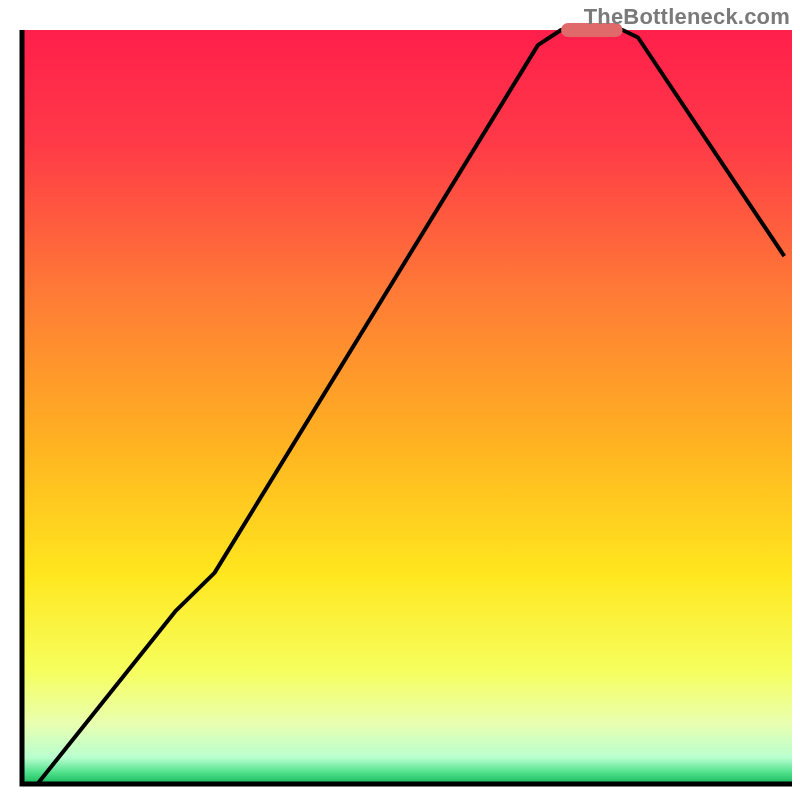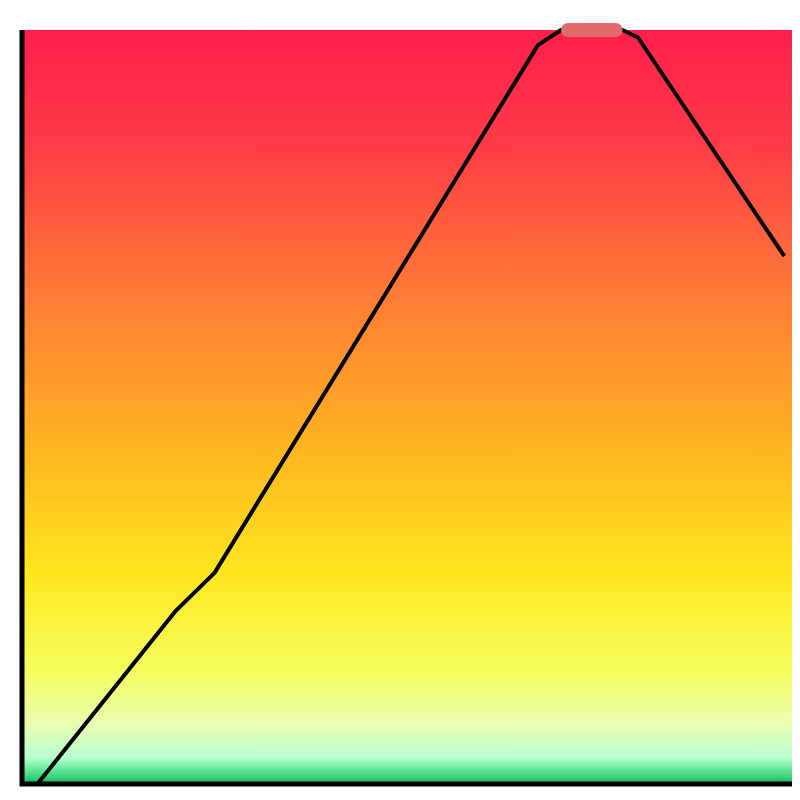--- a/index.html
+++ b/index.html
@@ -25,20 +25,21 @@
     letter-spacing: 0.2px;
   }
   svg {
     display: block;
   }
 </style>
 </head>
 <body>
 
 <div class="chart-container">
+  <div class="watermark">TheBottleneck.com</div>
   <svg id="chart-svg" width="800" height="800" viewBox="0 0 800 800">
       <defs>
         <linearGradient id="bg-grad" x1="0" y1="0" x2="0" y2="1">
           <stop offset="0%" stop-color="#ff1f4b"></stop>
           <stop offset="15%" stop-color="#ff3a47"></stop>
           <stop offset="35%" stop-color="#ff7b36"></stop>
           <stop offset="55.00000000000001%" stop-color="#ffb321"></stop>
           <stop offset="72%" stop-color="#ffe61e"></stop>
           <stop offset="85%" stop-color="#f6ff5e"></stop>
           <stop offset="92%" stop-color="#e9ffb0"></stop>

